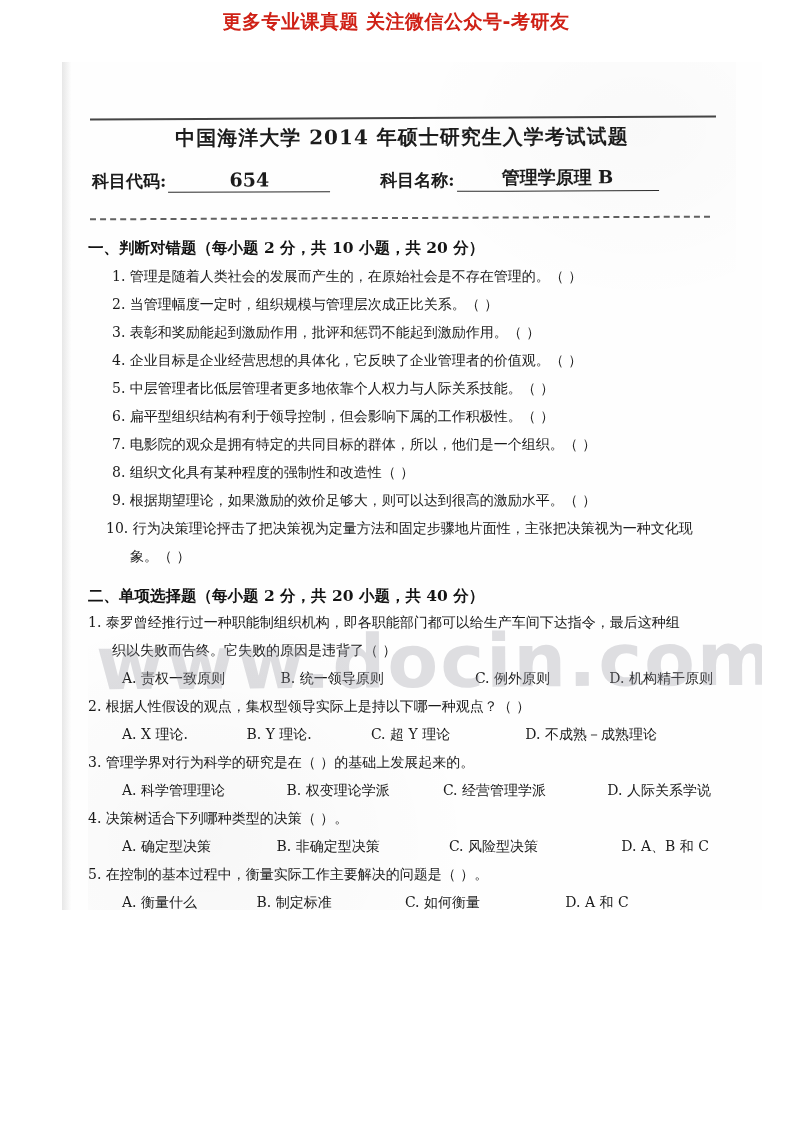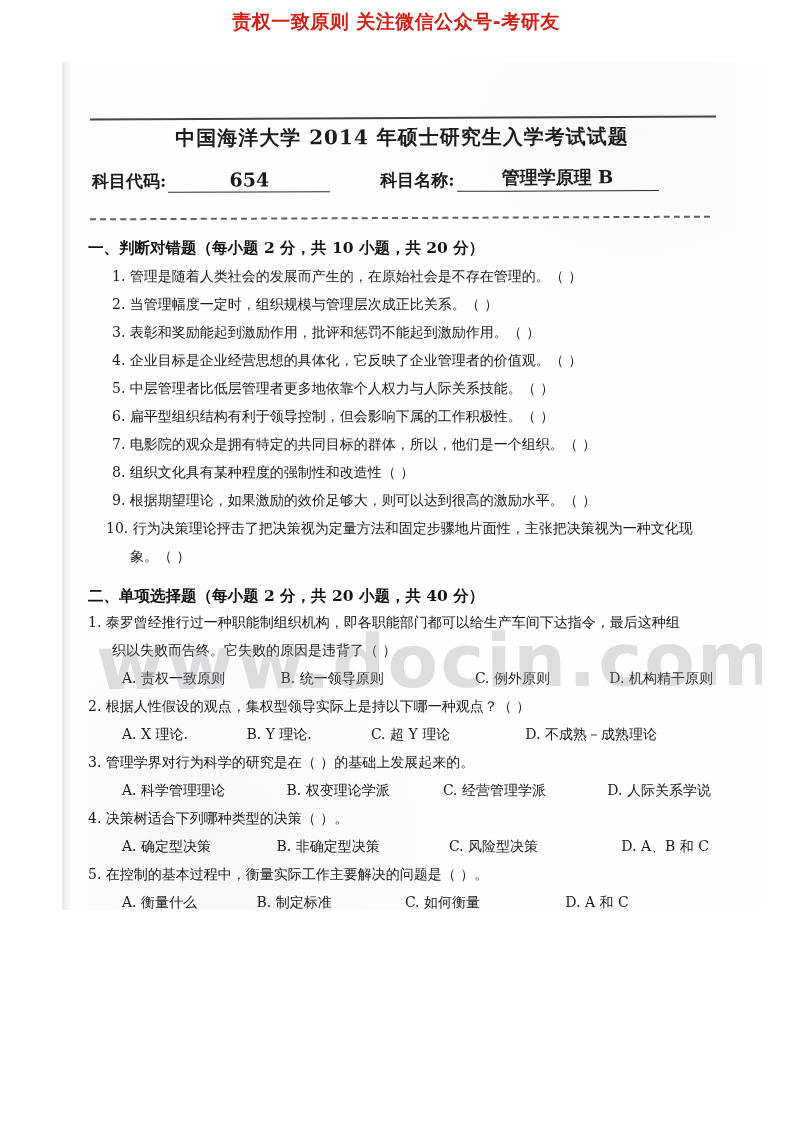--- a/index.html
+++ b/index.html
@@ -177,21 +177,21 @@
     color: rgba(150,150,160,.30);
     pointer-events: none;
     white-space: nowrap;
     transform: rotate(-0.4deg);
   }
 </style>
 </head>
 <body>
 
 <div class="promo-banner">
-  <span class="promo-text">责权一致原则 关注微信公众号-考研友</span>
+  <span class="promo-text">更多专业课真题 关注微信公众号-考研友</span>
 </div>
 
 <div class="scan-sheet">
   <div class="scan-gutter"></div>
 
   <div class="page-inner">
 
     <div class="rule-solid"></div>
     <div class="rule-dashed"></div>
 

